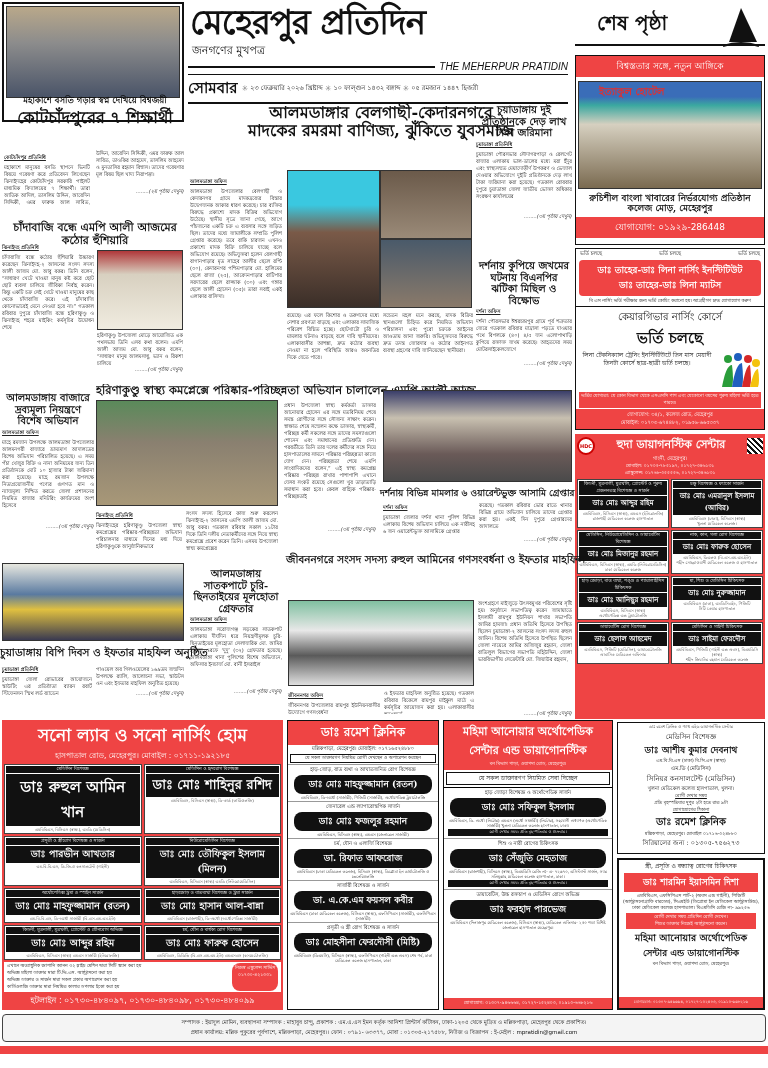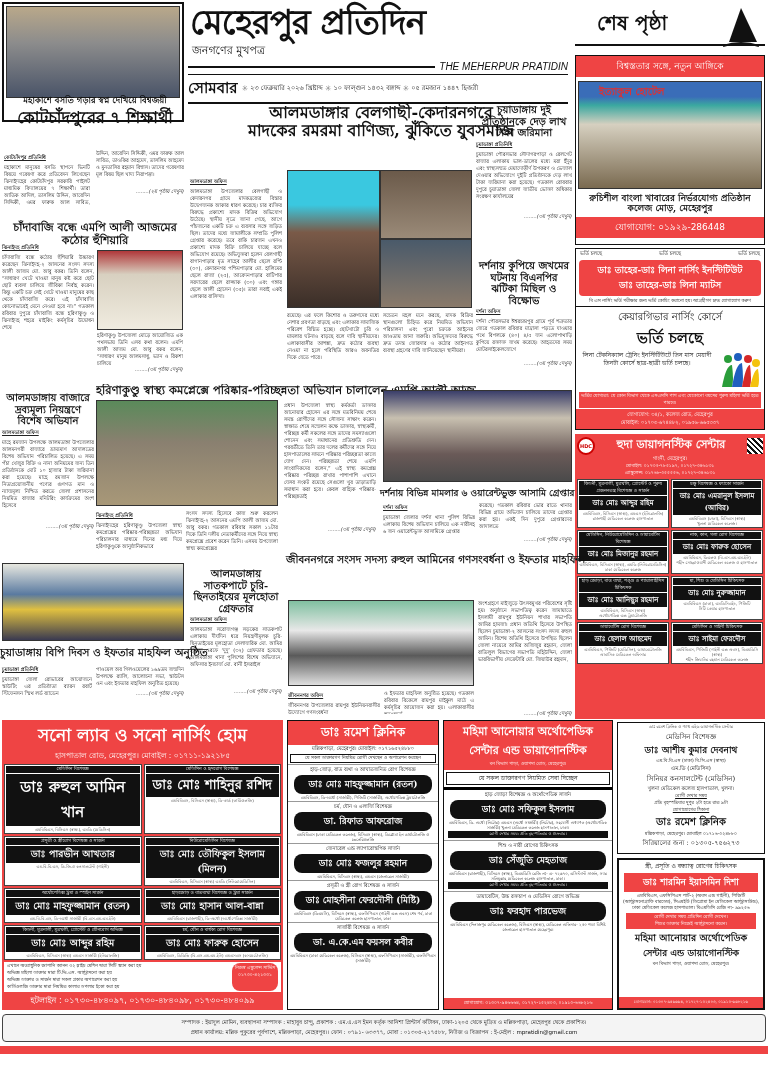--- a/index.html
+++ b/index.html
@@ -342,51 +342,51 @@
   </div>
   <div style="text-align:center;font-size:5px;">মল্লিকপাড়া, মেহেরপুর। মোবাইল: ০১৭১৬৫২৪৮৮০</div>
   <div style="text-align:center;font-size:4.5px;border:1px solid #111;margin:1px 2px;">যে সকল ডাক্তারগণ নিয়মিত রোগী দেখছেন ও অপারেশন করছেন</div>
   <div id="ramesh-list">
       <div style="text-align:center;border-top:1px solid #999;padding:1px 0;">
         <div style="font-size:5px;">হাড়-জোড়, বাত ব্যথা ও আঘাতজনিত রোগ বিশেষজ্ঞ</div>
         <div class="pill">ডাঃ মোঃ মাহফুজ্জামান (রতন)</div>
         <div style="font-size:4px;line-height:5px;padding:0 2px;">এমবিবিএস, ডি-অর্থো (সার্জারী), পিজিটি (সার্জারী), অর্থোপেডিক্স ট্রমাটোলজি</div>
       </div>
       <div style="text-align:center;border-top:1px solid #999;padding:1px 0;">
+        <div style="font-size:5px;">জেনারেল এন্ড ল্যাপারোস্কপিক সার্জন</div>
+        <div class="pill">ডাঃ মোঃ ফজলুর রহমান</div>
+        <div style="font-size:4px;line-height:5px;padding:0 2px;">এমবিবিএস, বিসিএস (স্বাস্থ্য), এমএস (জেনারেল সার্জারী)</div>
+      </div>
+      <div style="text-align:center;border-top:1px solid #999;padding:1px 0;">
         <div style="font-size:5px;">চর্ম, যৌন ও এলার্জি বিশেষজ্ঞ</div>
         <div class="pill">ডা. রিফাত আফরোজ</div>
         <div style="font-size:4px;line-height:5px;padding:0 2px;">এমবিবিএস (ঢাকা মেডিকেল কলেজ), বিসিএস (স্বাস্থ্য), ডিপ্লোমা ইন ডার্মাটোলজি ও ভেনেরিওলজি</div>
       </div>
       <div style="text-align:center;border-top:1px solid #999;padding:1px 0;">
-        <div style="font-size:5px;">জেনারেল এন্ড ল্যাপারোস্কপিক সার্জন</div>
-        <div class="pill">ডাঃ মোঃ ফজলুর রহমান</div>
-        <div style="font-size:4px;line-height:5px;padding:0 2px;">এমবিবিএস, বিসিএস (স্বাস্থ্য), এমএস (জেনারেল সার্জারী)</div>
+        <div style="font-size:5px;">সার্জারী বিশেষজ্ঞ ও সার্জন</div>
+        <div class="pill">ডা. এ.কে.এম ফয়সল কবীর</div>
+        <div style="font-size:4px;line-height:5px;padding:0 2px;">এমবিবিএস (ঢাকা মেডিকেল কলেজ), বিসিএস (স্বাস্থ্য), এফসিপিএস (সার্জারী), এফসিপিএস (সার্জারী)</div>
       </div>
       <div style="text-align:center;border-top:1px solid #999;padding:1px 0;">
         <div style="font-size:5px;">প্রসূতী ও স্ত্রী রোগ বিশেষজ্ঞ ও সার্জন</div>
         <div class="pill">ডাঃ মোহসীনা ফেরদৌসী (মিষ্টি)</div>
         <div style="font-size:4px;line-height:5px;padding:0 2px;">এমবিবিএস (ডিএমসি), বিসিএস (স্বাস্থ্য), এফসিপিএস (গাইনী এন্ড অবস) শেষ পর্ব, ঢাকা মেডিকেল কলেজ হাসপাতাল, ঢাকা</div>
-      </div>
-      <div style="text-align:center;border-top:1px solid #999;padding:1px 0;">
-        <div style="font-size:5px;">সার্জারী বিশেষজ্ঞ ও সার্জন</div>
-        <div class="pill">ডা. এ.কে.এম ফয়সল কবীর</div>
-        <div style="font-size:4px;line-height:5px;padding:0 2px;">এমবিবিএস (ঢাকা মেডিকেল কলেজ), বিসিএস (স্বাস্থ্য), এফসিপিএস (সার্জারী), এফসিপিএস (সার্জারী)</div>
       </div>
     </div>
 </div>
 
 <div class="abs box" style="left:443px;top:720px;width:170px;height:290px;">
   <div class="blk" style="text-align:center;padding:2px;">
     <div style="font-family:'DejaVu Serif',serif;font-weight:bold;font-size:11px;">মহিমা আনোয়ার অর্থোপেডিক</div>
     <div style="font-family:'DejaVu Serif',serif;font-weight:bold;font-size:11px;">সেন্টার এন্ড ডায়াগোনস্টিক</div>
     <div style="font-size:4.5px;">বন বিভাগ পাড়া, ওয়াপদা রোড, মেহেরপুর।</div>
   </div>
   <div style="text-align:center;font-size:6px;border:1px solid #111;margin:2px;">যে সকল ডাক্তারগণ নিয়মিত সেবা দিচ্ছেন</div>
   <div id="mohima-list">
-      <div style="text-align:center;border-top:3px solid #000000;padding:1px 0;">
+      <div style="text-align:center;border-top:1px solid #000000;padding:1px 0;">
         <div style="font-size:5px;">হাড় জোড়া বিশেষজ্ঞ ও অর্থোপেডিক সার্জন</div>
         <div class="pill">ডাঃ মোঃ সফিকুল ইসলাম</div>
         <div style="font-size:4px;line-height:5px;padding:0 2px;">এমবিবিএস, ডি. অর্থো (নিটোর) এমএস (অর্থো সার্জারী) (নিটোর), সহযোগী অধ্যাপক (অর্থোপেডিক সার্জারী) খুলনা মেডিকেল কলেজ হাসপাতাল, ঢাকা।</div>
         <div style="background:#111;color:#fff;font-size:4px;margin:1px 4px;">রোগী দেখার সময়: প্রতি বৃহস্পতিবার ও শুক্রবার।</div>
       </div>
       <div style="text-align:center;border-top:1px solid #999;padding:1px 0;">
         <div style="font-size:5px;">শিশু ও নারী রোগের চিকিৎসক</div>
         <div class="pill">ডাঃ সেঁজুতি মেহতাজ</div>
         <div style="font-size:4px;line-height:5px;padding:0 2px;">এমবিবিএস (রাজশাহী), বিসিএস (স্বাস্থ্য), বিএমডিসি রেজি নং- এ- ৭২৬৭০, এসিস্ট্যান্ট সার্জন, স্যার সলিমুল্লাহ মেডিকেল কলেজ হাসপাতাল, ঢাকা।</div>
         <div style="background:#111;color:#fff;font-size:4px;margin:1px 4px;">রোগী দেখার সময়: প্রতি বৃহস্পতিবার ও শুক্রবার।</div>

